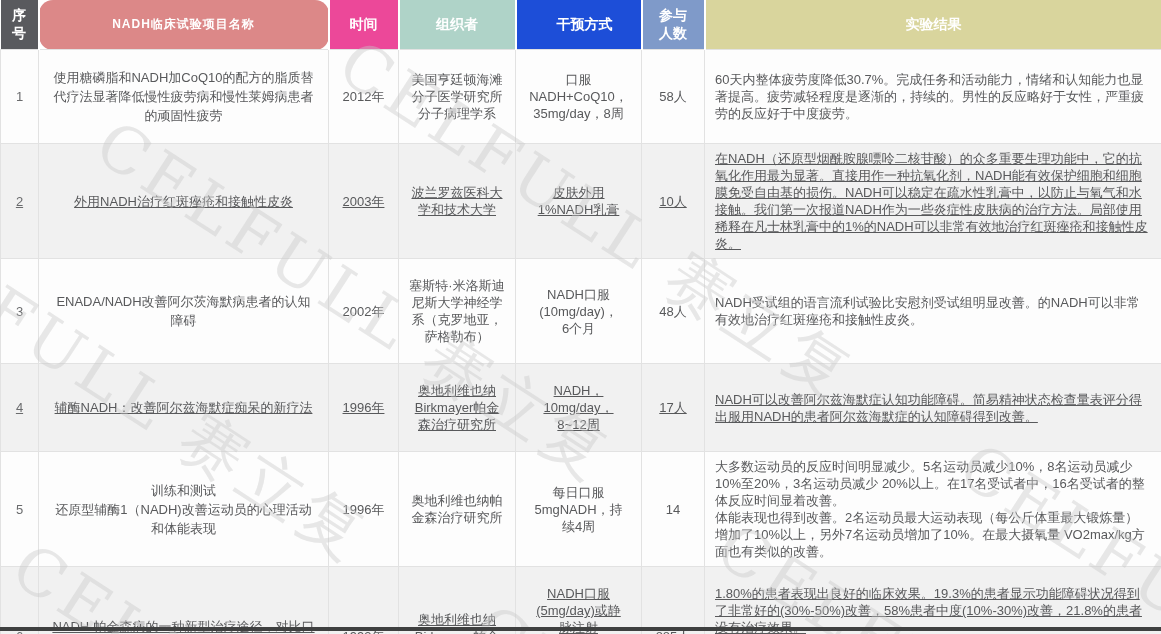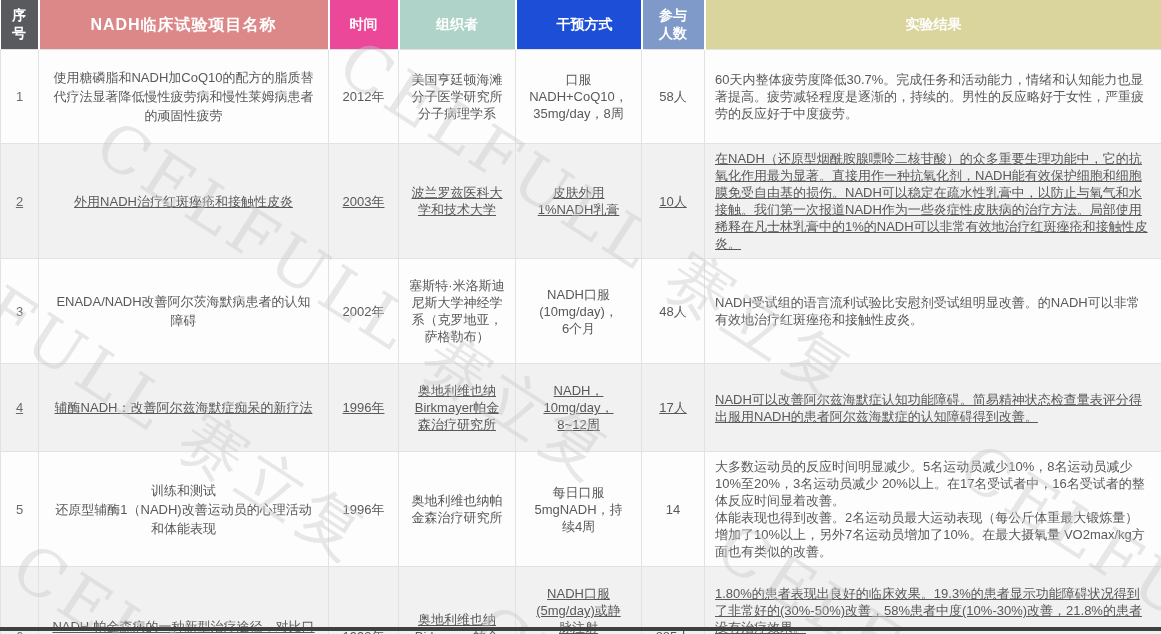--- a/index.html
+++ b/index.html
@@ -22,21 +22,21 @@
   col.c-method{width:126px}
   col.c-part{width:63px}
   col.c-result{width:457px}
 
   thead th{
     height:45px;color:#ffffff;font-size:14px;font-weight:bold;
     text-align:center;vertical-align:middle;padding:2px 4px;
     border-right:2px solid #ffffff;white-space:pre-line;line-height:1.25;
   }
   thead th:last-child{border-right:none;}
-  thead th.name-h{font-size:16px;letter-spacing:1px;}
+  thead th.name-h{font-size:12px;letter-spacing:1px;border-radius:14px;}
 
   tbody td{
     border:1px solid #e2e2e2;vertical-align:middle;
     font-size:13px;line-height:17px;padding:18px 8px;
     text-align:center;white-space:pre-line;
   }
   tbody td.result{text-align:left;padding:6px 10px;}
   tbody tr.odd td{background:#fdfdfd;}
   tbody tr.even td{background:#f1f1f1;text-decoration:underline;}
   tr.hr1{height:82px}

